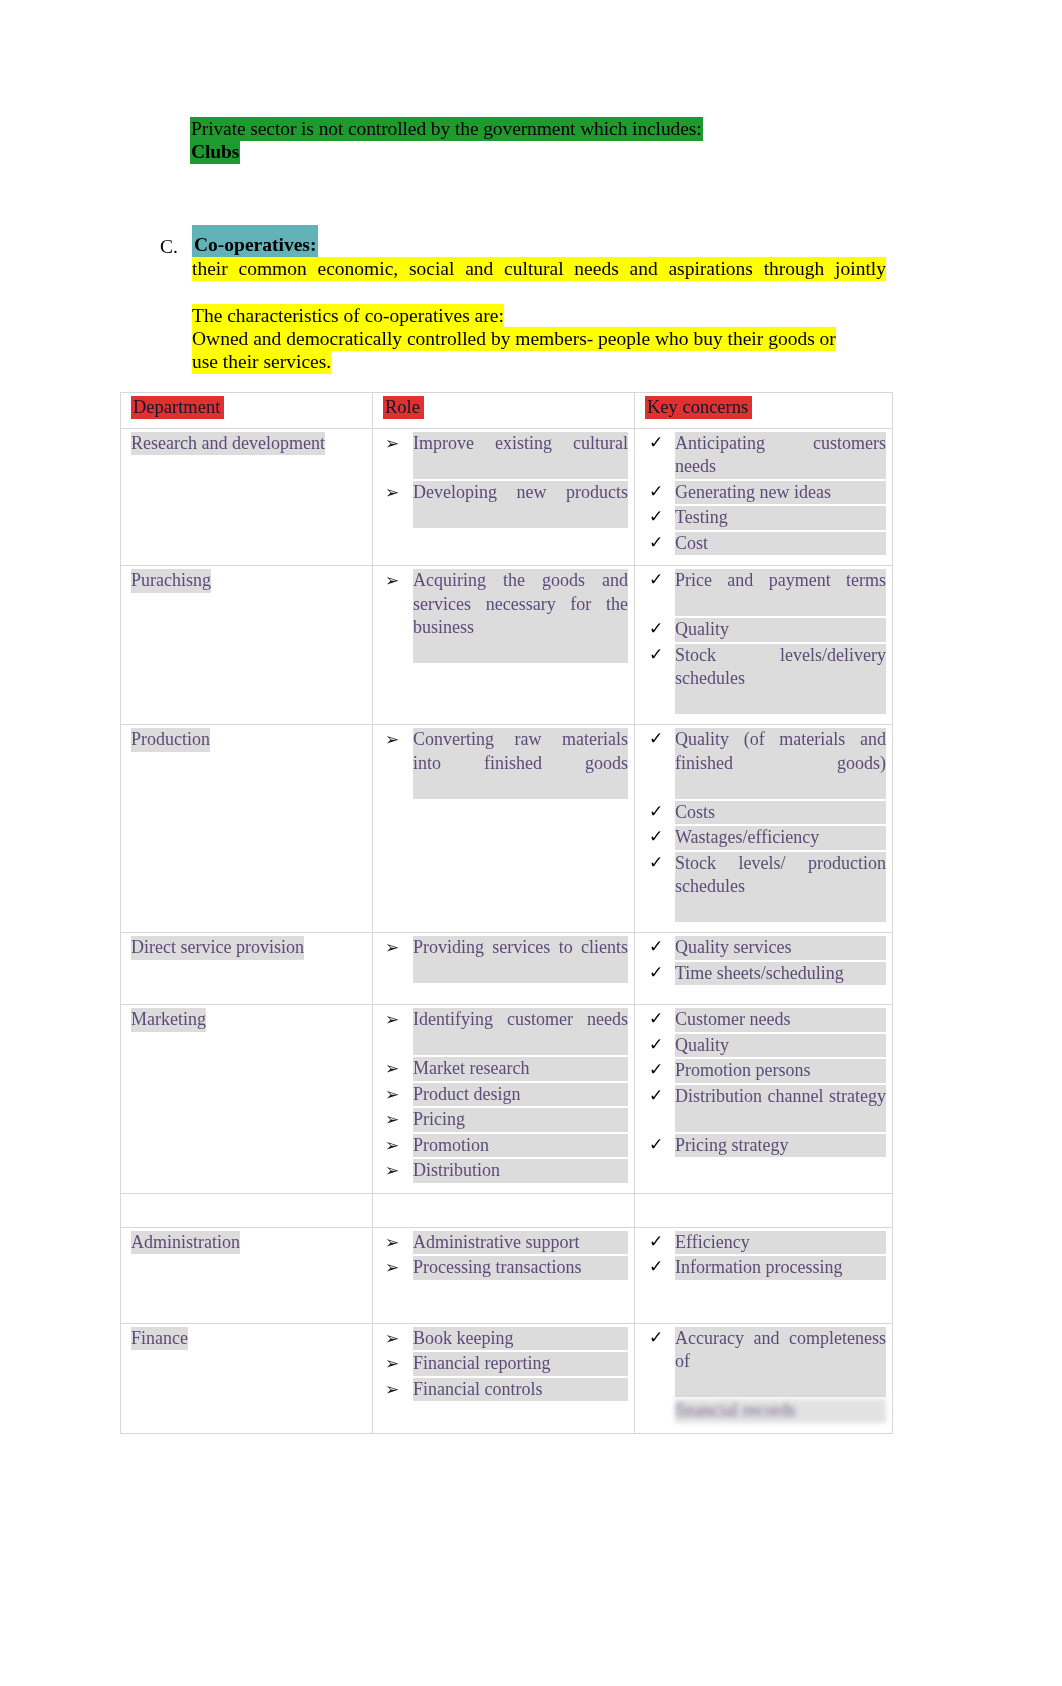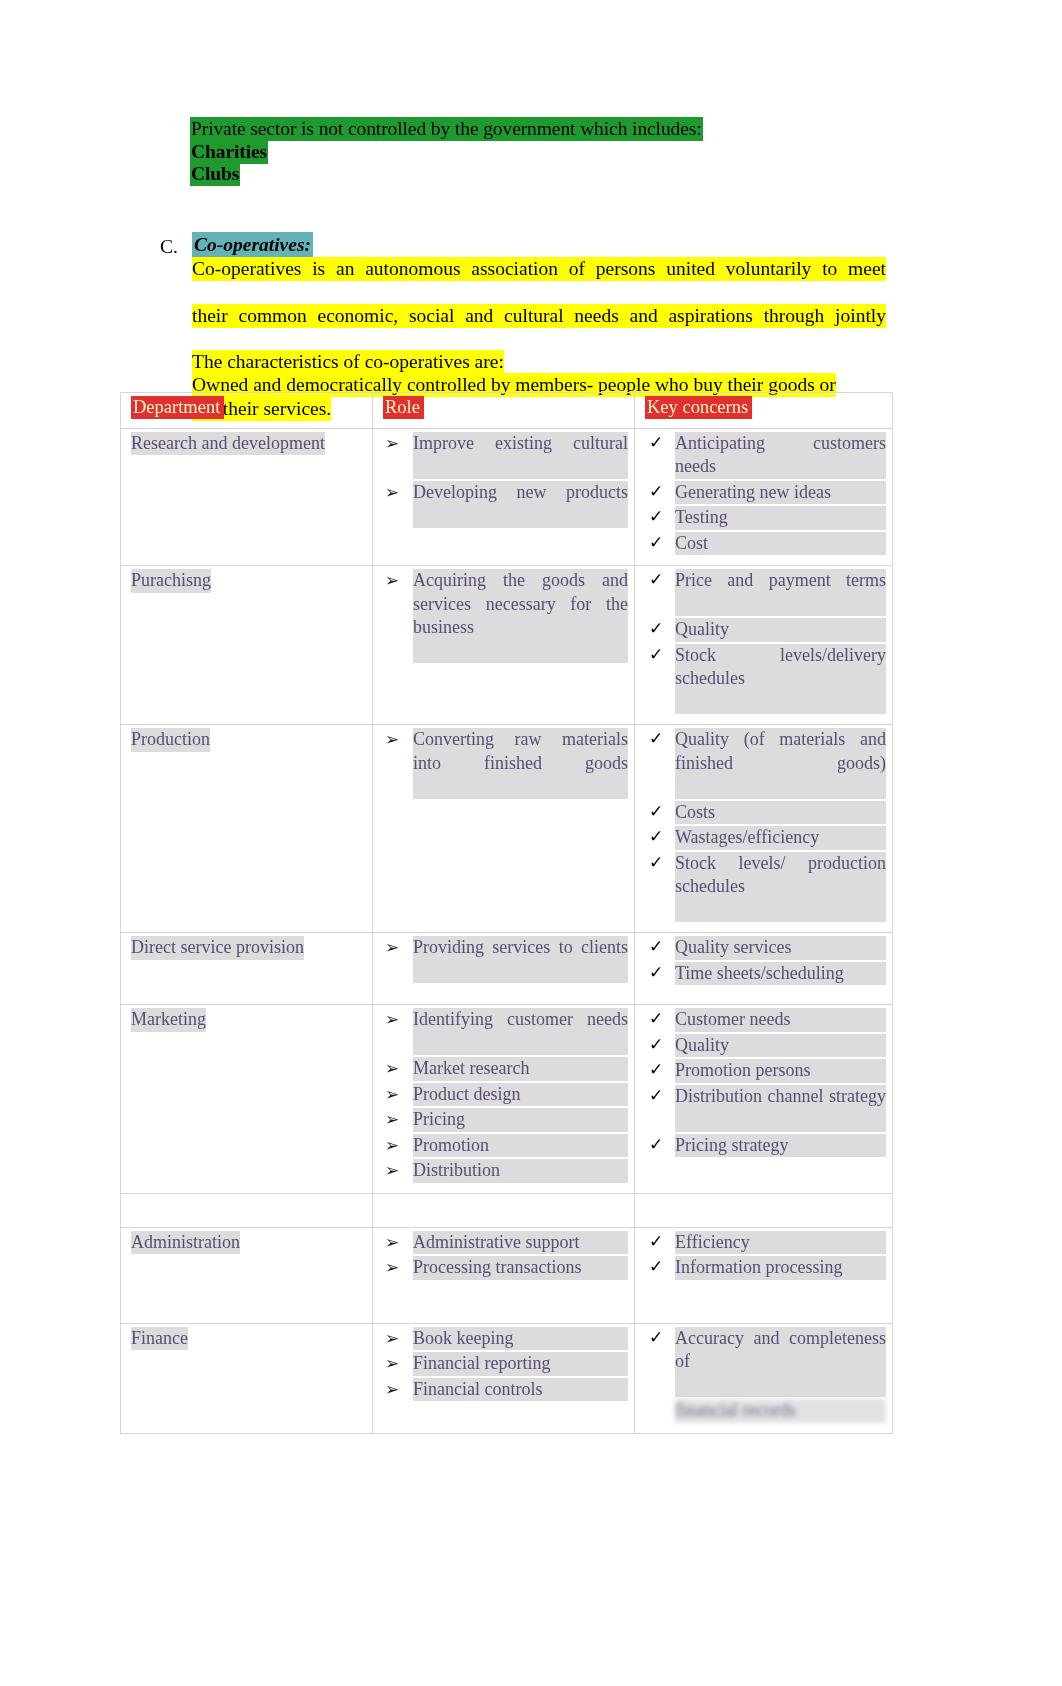--- a/index.html
+++ b/index.html
@@ -63,22 +63,21 @@
     width: 694px;
   }
   .sec-c-title {
     font-size: 19.5px;
     line-height: 23px;
     font-weight: bold;
     margin-bottom: 1px;
   }
   .hl-teal {
     background: #63b2b8;
-    padding: 2px 2px 2px 2px;
-    font-style: italic;
+    padding: 9px 2px 2px 2px;
   }
   .hl-yellow {
     background: #ffff00;
     box-decoration-break: clone;
     -webkit-box-decoration-break: clone;
     padding: 1px 0 2px 0;
   }
   .coop-line {
     font-size: 19.5px;
     line-height: 23.3px;
@@ -123,21 +122,21 @@
 
   .hdr td {
     padding-top: 4px;
     padding-bottom: 4px;
     color: #000000;
     border-bottom: 1px solid #d6d6d6;
   }
   .hl-red {
     background: #e03030;
     padding: 1px 4px 2px 2px;
-    color: #fef9c3;
+    color: #0f172a;
     font-size: 18.5px;
   }
 
   .shade {
     background: rgba(140,140,140,0.30);
     box-decoration-break: clone;
     -webkit-box-decoration-break: clone;
   }
 
   ul.bl {
@@ -183,29 +182,27 @@
     opacity: 0.85;
   }
 </style>
 </head>
 <body>
 
 <div class="page">
 
   <div class="intro">
     <div class="intro-line"><span class="hl-green">Private sector is not controlled by the government which includes:</span></div>
-    <div class="intro-line"><span class="hl-green bold">Charities</span></div>
     <div class="intro-line"><span class="hl-green bold">Clubs</span></div>
   </div>
 
   <div class="sec-c">
     <div class="sec-c-marker">C.</div>
     <div class="sec-c-body">
       <div class="sec-c-title"><span class="hl-teal">Co-operatives:</span></div>
-      <div class="coop-justified"><span class="hl-yellow">Co-operatives is an autonomous association of persons united voluntarily to meet</span></div>
       <div class="coop-justified"><span class="hl-yellow">their common economic, social and cultural needs and aspirations through jointly</span></div>
       <div class="coop-line"><span class="hl-yellow">The characteristics of co-operatives are:</span></div>
       <div class="coop-line"><span class="hl-yellow">Owned and democratically controlled by members- people who  buy their  goods or</span></div>
       <div class="coop-line"><span class="hl-yellow">use their services.</span></div>
     </div>
   </div>
 
   <div class="tbl-wrap">
     <table class="dept">
       <colgroup>

